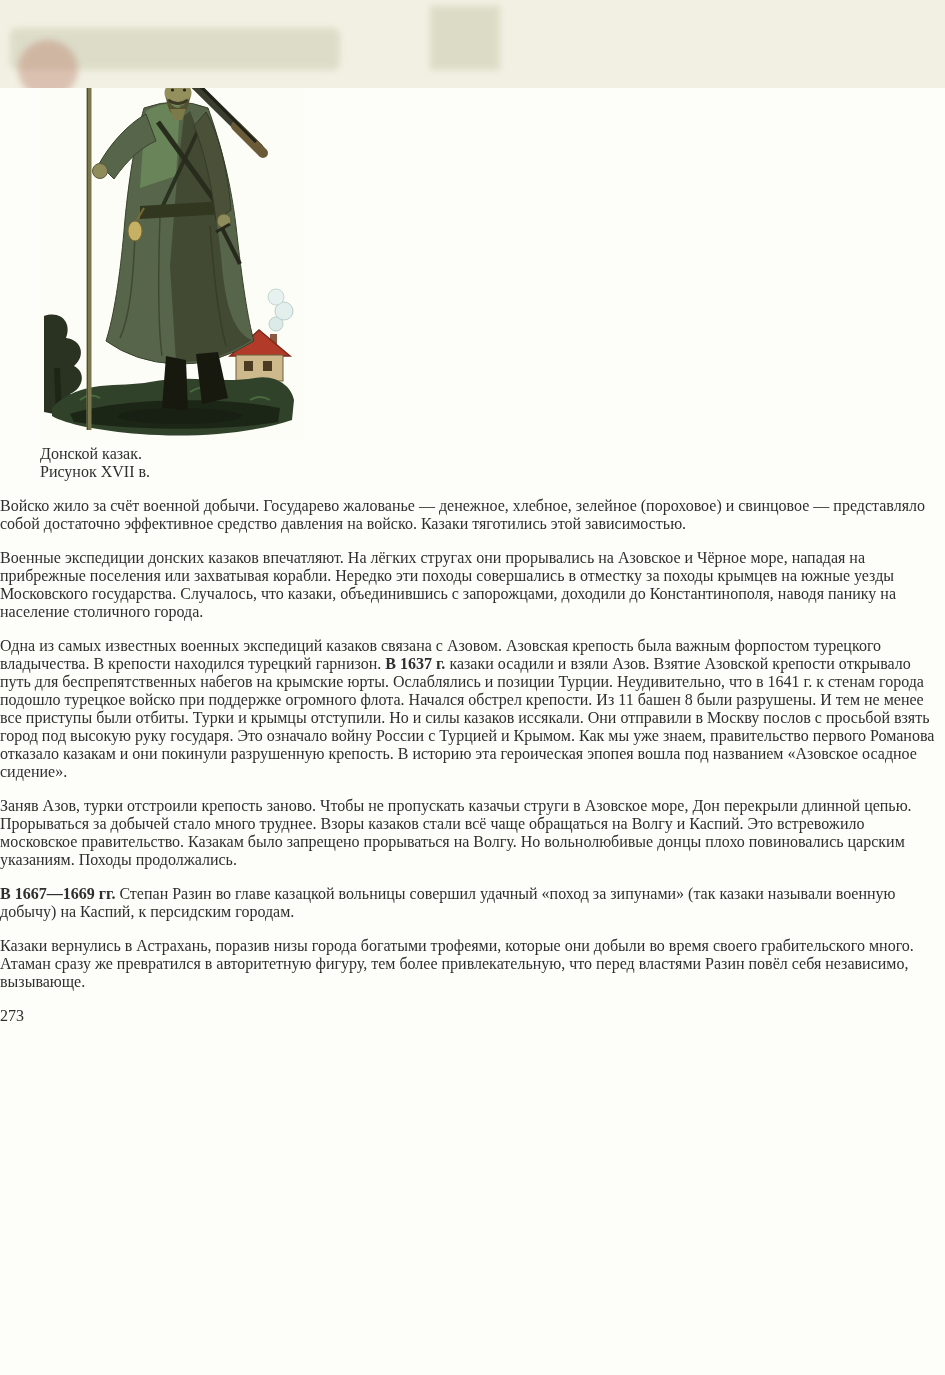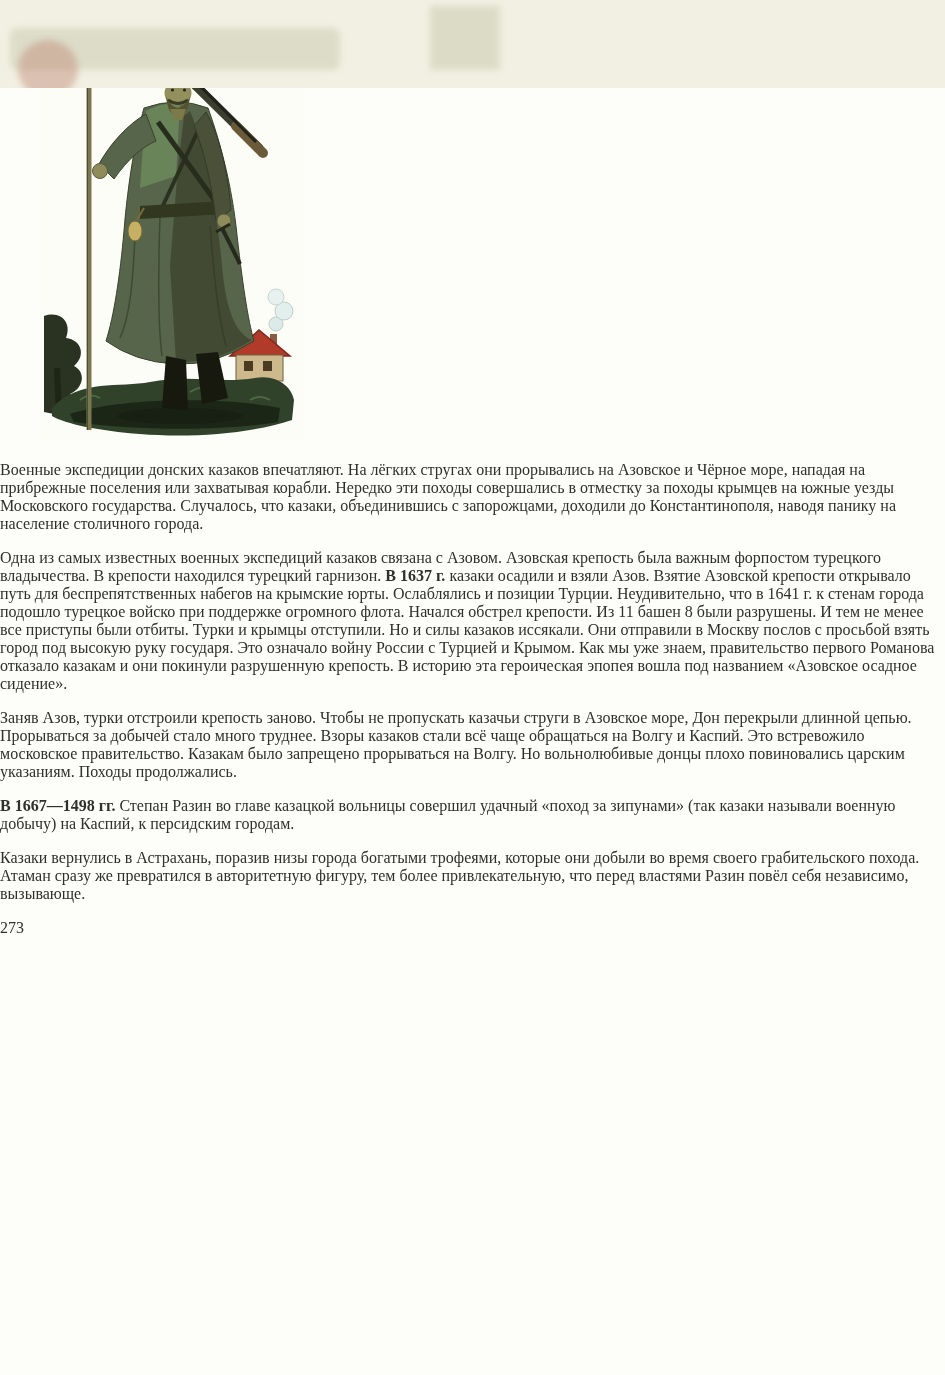--- a/index.html
+++ b/index.html
@@ -140,24 +140,29 @@
       <ellipse cx="138" cy="77" rx="13.5" ry="12.5" fill="#93905e"></ellipse>
       <circle cx="132.5" cy="74" r="1.6" fill="#23261b"></circle>
       <circle cx="144.5" cy="74" r="1.6" fill="#23261b"></circle>
       <path d="M128 84 Q138 91 148 84" stroke="#3a3a24" stroke-width="3" fill="none"></path>
       <path d="M126 81 Q128 99 138 102 Q148 99 150 81 Q144 92 138 92 Q132 92 126 81 Z" fill="#55532f"></path>
       <path d="M130 93 L146 93 L142 104 L134 104 Z" fill="#7d7a4a"></path>
 
       <path d="M126 340 L122 392 L148 394 L146 344 Z" fill="#17190f"></path>
       <path d="M156 338 L162 388 L188 382 L178 336 Z" fill="#17190f"></path>
     </svg>
+    <figcaption>
+      <div class="cap1">Донской казак.</div>
+      <div class="cap2">Рисунок XVII в.</div>
+    </figcaption>
   </figure>
 
+<p><span>Войско жило за счёт военной добычи. Государево жалованье — денежное, хлебное, зелейное (пороховое) и свинцовое — представляло собой достаточно эффективное средство давления на войско. Казаки тяготились этой зависимостью.</span></p>
     <p><span>Военные экспедиции донских казаков впечатляют. На лёгких стругах они прорывались на Азовское и Чёрное море, нападая на прибрежные поселения или захватывая корабли. Нередко эти походы совершались в отместку за походы крымцев на южные уезды Московского государства. Случалось, что казаки, объединившись с запорожцами, доходили до Константинополя, наводя панику на население столичного города.</span></p>
     <p><span>Одна из самых известных военных экспедиций казаков связана с Азовом. Азовская крепость была важным форпостом турецкого владычества. В крепости находился турецкий гарнизон. </span><b>В 1637 г.</b><span> казаки осадили и взяли Азов. Взятие Азовской крепости открывало путь для беспрепятственных набегов на крымские юрты. Ослаблялись и позиции Турции. Неудивительно, что в 1641 г. к стенам города подошло турецкое войско при поддержке огромного флота. Начался обстрел крепости. Из 11 башен 8 были разрушены. И тем не менее все приступы были отбиты. Турки и крымцы отступили. Но и силы казаков иссякали. Они отправили в Москву послов с просьбой взять город под высокую руку государя. Это означало войну России с Турцией и Крымом. Как мы уже знаем, правительство первого Романова отказало казакам и они покинули разрушенную крепость. В историю эта героическая эпопея вошла под названием «Азовское осадное сидение».</span></p>
     <p><span>Заняв Азов, турки отстроили крепость заново. Чтобы не пропускать казачьи струги в Азовское море, Дон перекрыли длинной цепью. Прорываться за добычей стало много труднее. Взоры казаков стали всё чаще обращаться на Волгу и Каспий. Это встревожило московское правительство. Казакам было запрещено прорываться на Волгу. Но вольнолюбивые донцы плохо повиновались царским указаниям. Походы продолжались.</span></p>
-    <p><b>В 1667—1498 гг.</b><span> Степан Разин во главе казацкой вольницы совершил удачный «поход за зипунами» (так казаки называли военную добычу) на Каспий, к персидским городам.</span></p>
-    <p><span>Казаки вернулись в Астрахань, поразив низы города богатыми трофеями, которые они добыли во время своего грабительского похода. Атаман сразу же превратился в авторитетную фигуру, тем более привлекательную, что перед властями Разин повёл себя независимо, вызывающе.</span></p>
+    <p><b>В 1667—1669 гг.</b><span> Степан Разин во главе казацкой вольницы совершил удачный «поход за зипунами» (так казаки называли военную добычу) на Каспий, к персидским городам.</span></p>
+    <p><span>Казаки вернулись в Астрахань, поразив низы города богатыми трофеями, которые они добыли во время своего грабительского много. Атаман сразу же превратился в авторитетную фигуру, тем более привлекательную, что перед властями Разин повёл себя независимо, вызывающе.</span></p>
   </div>
 
 <div class="page-badge">
   <span>273</span>
 </div>
 
 </body></html>

